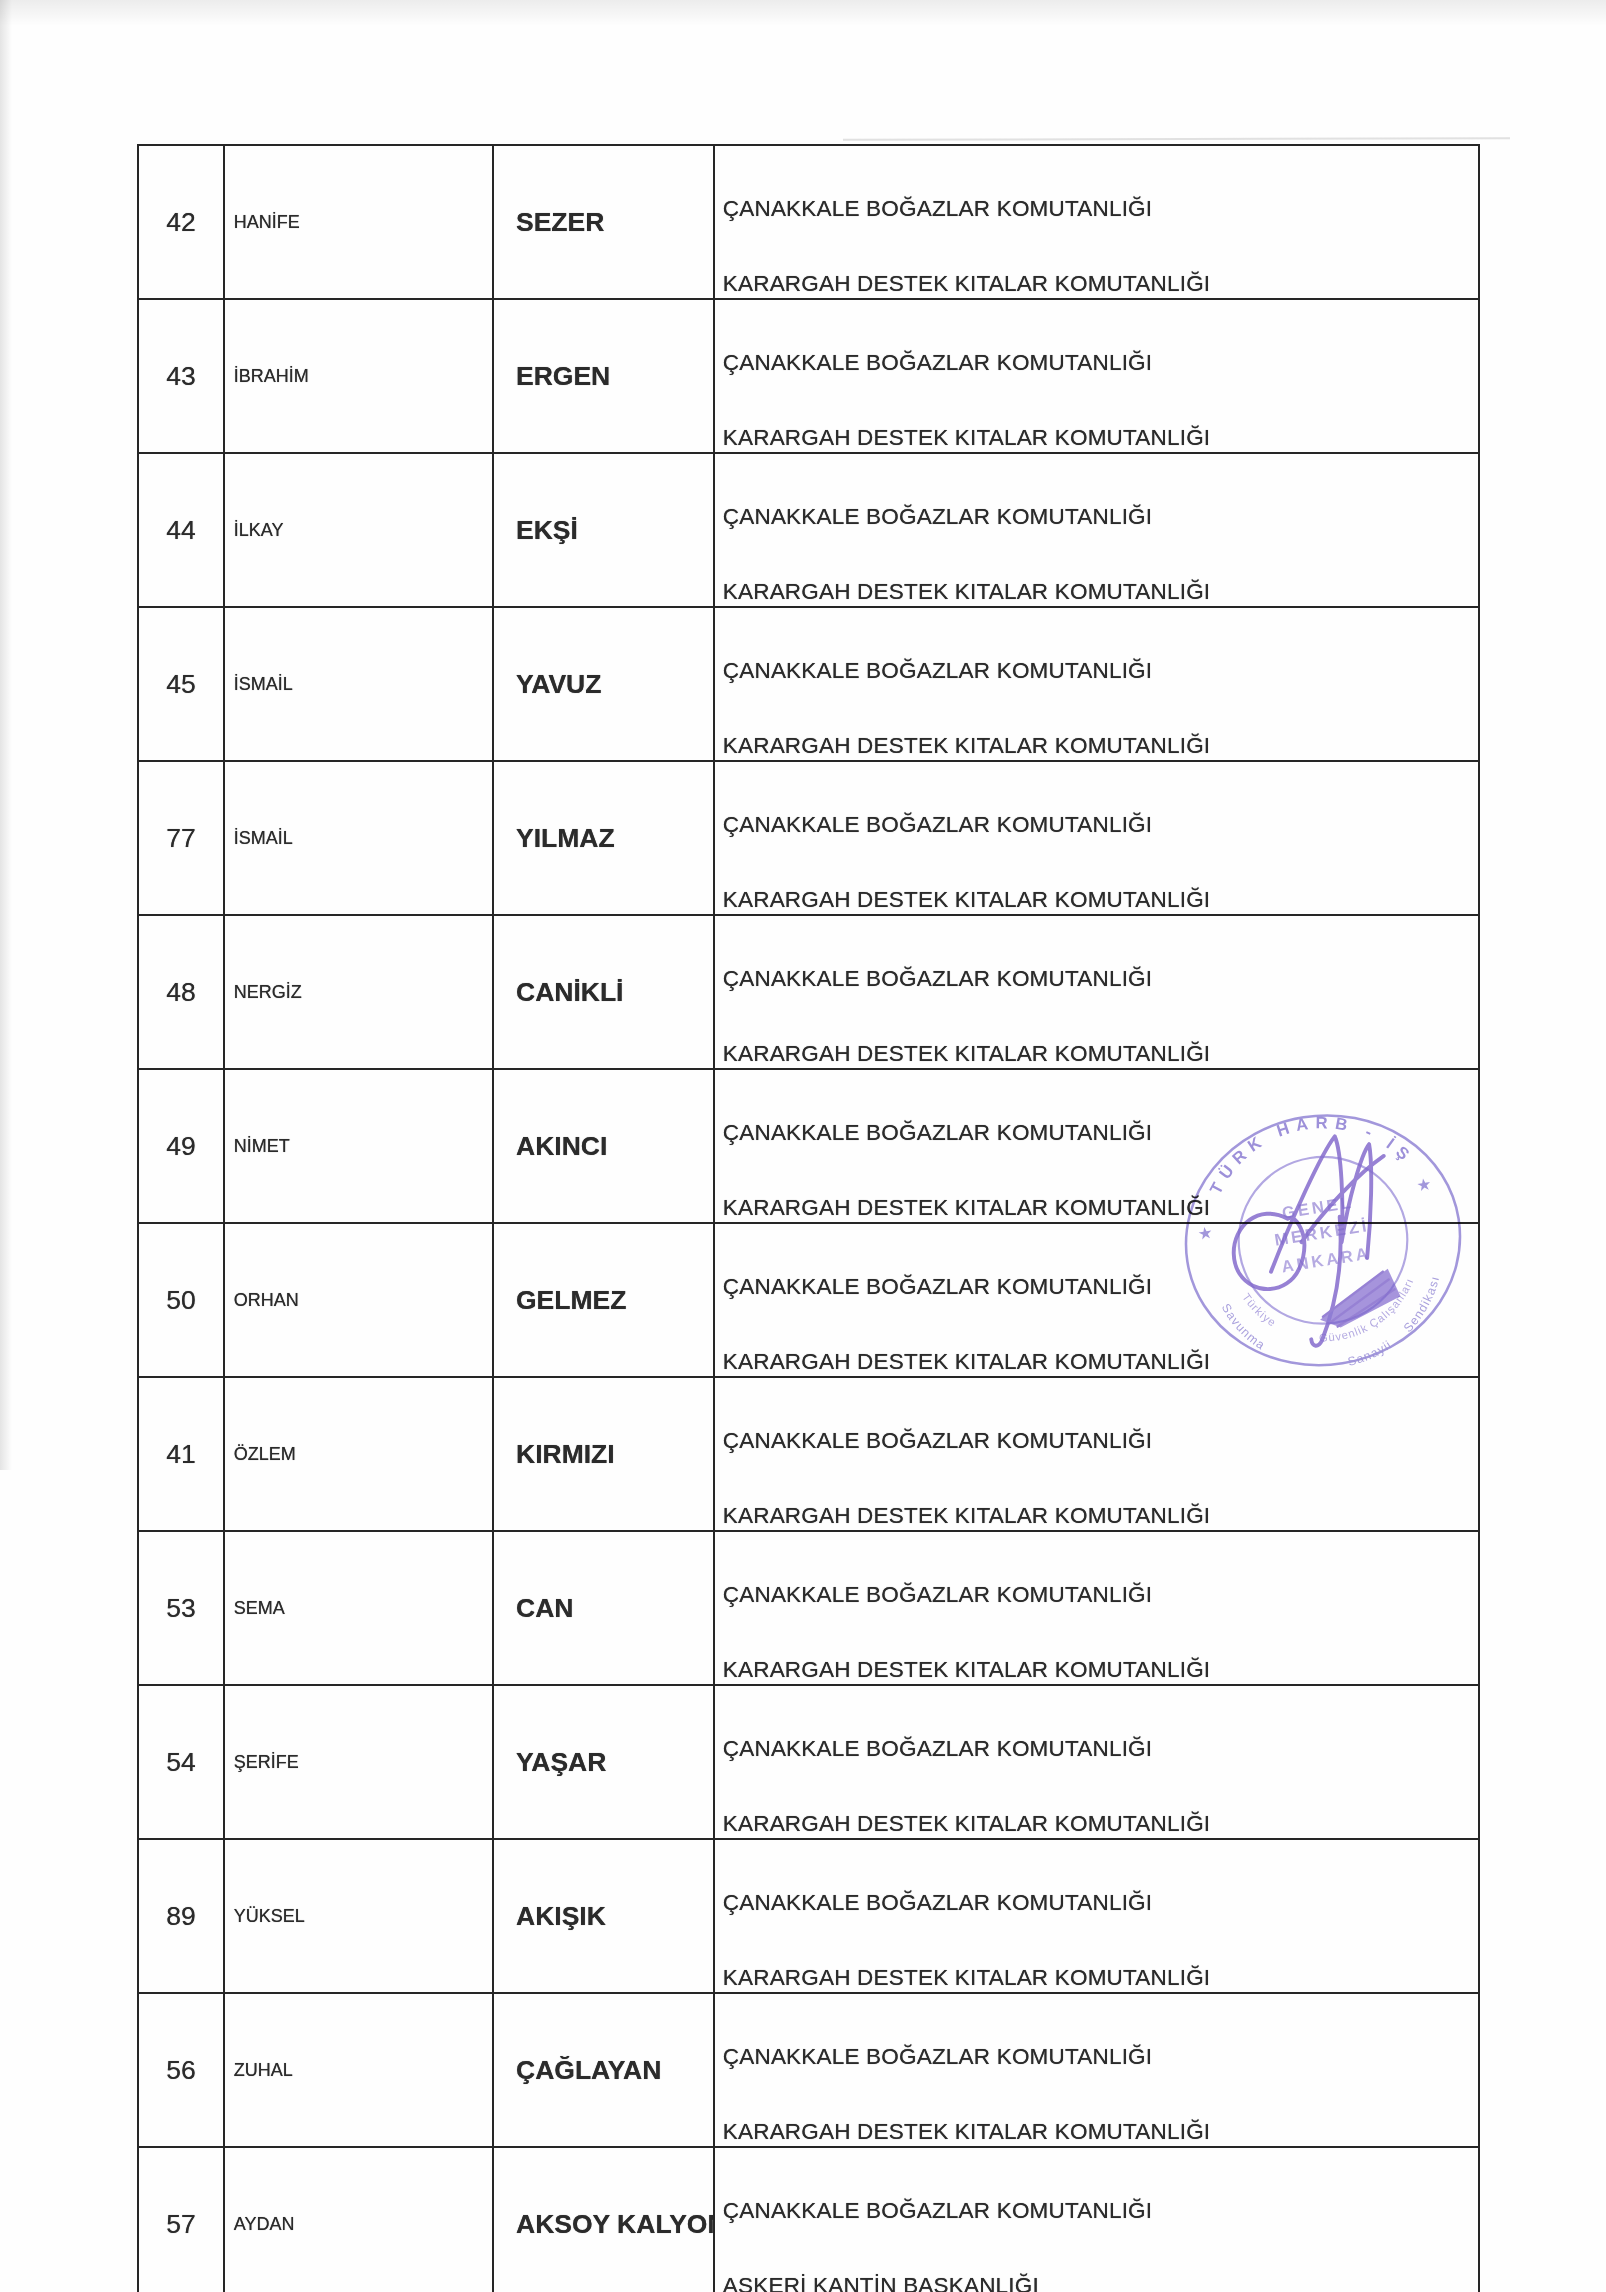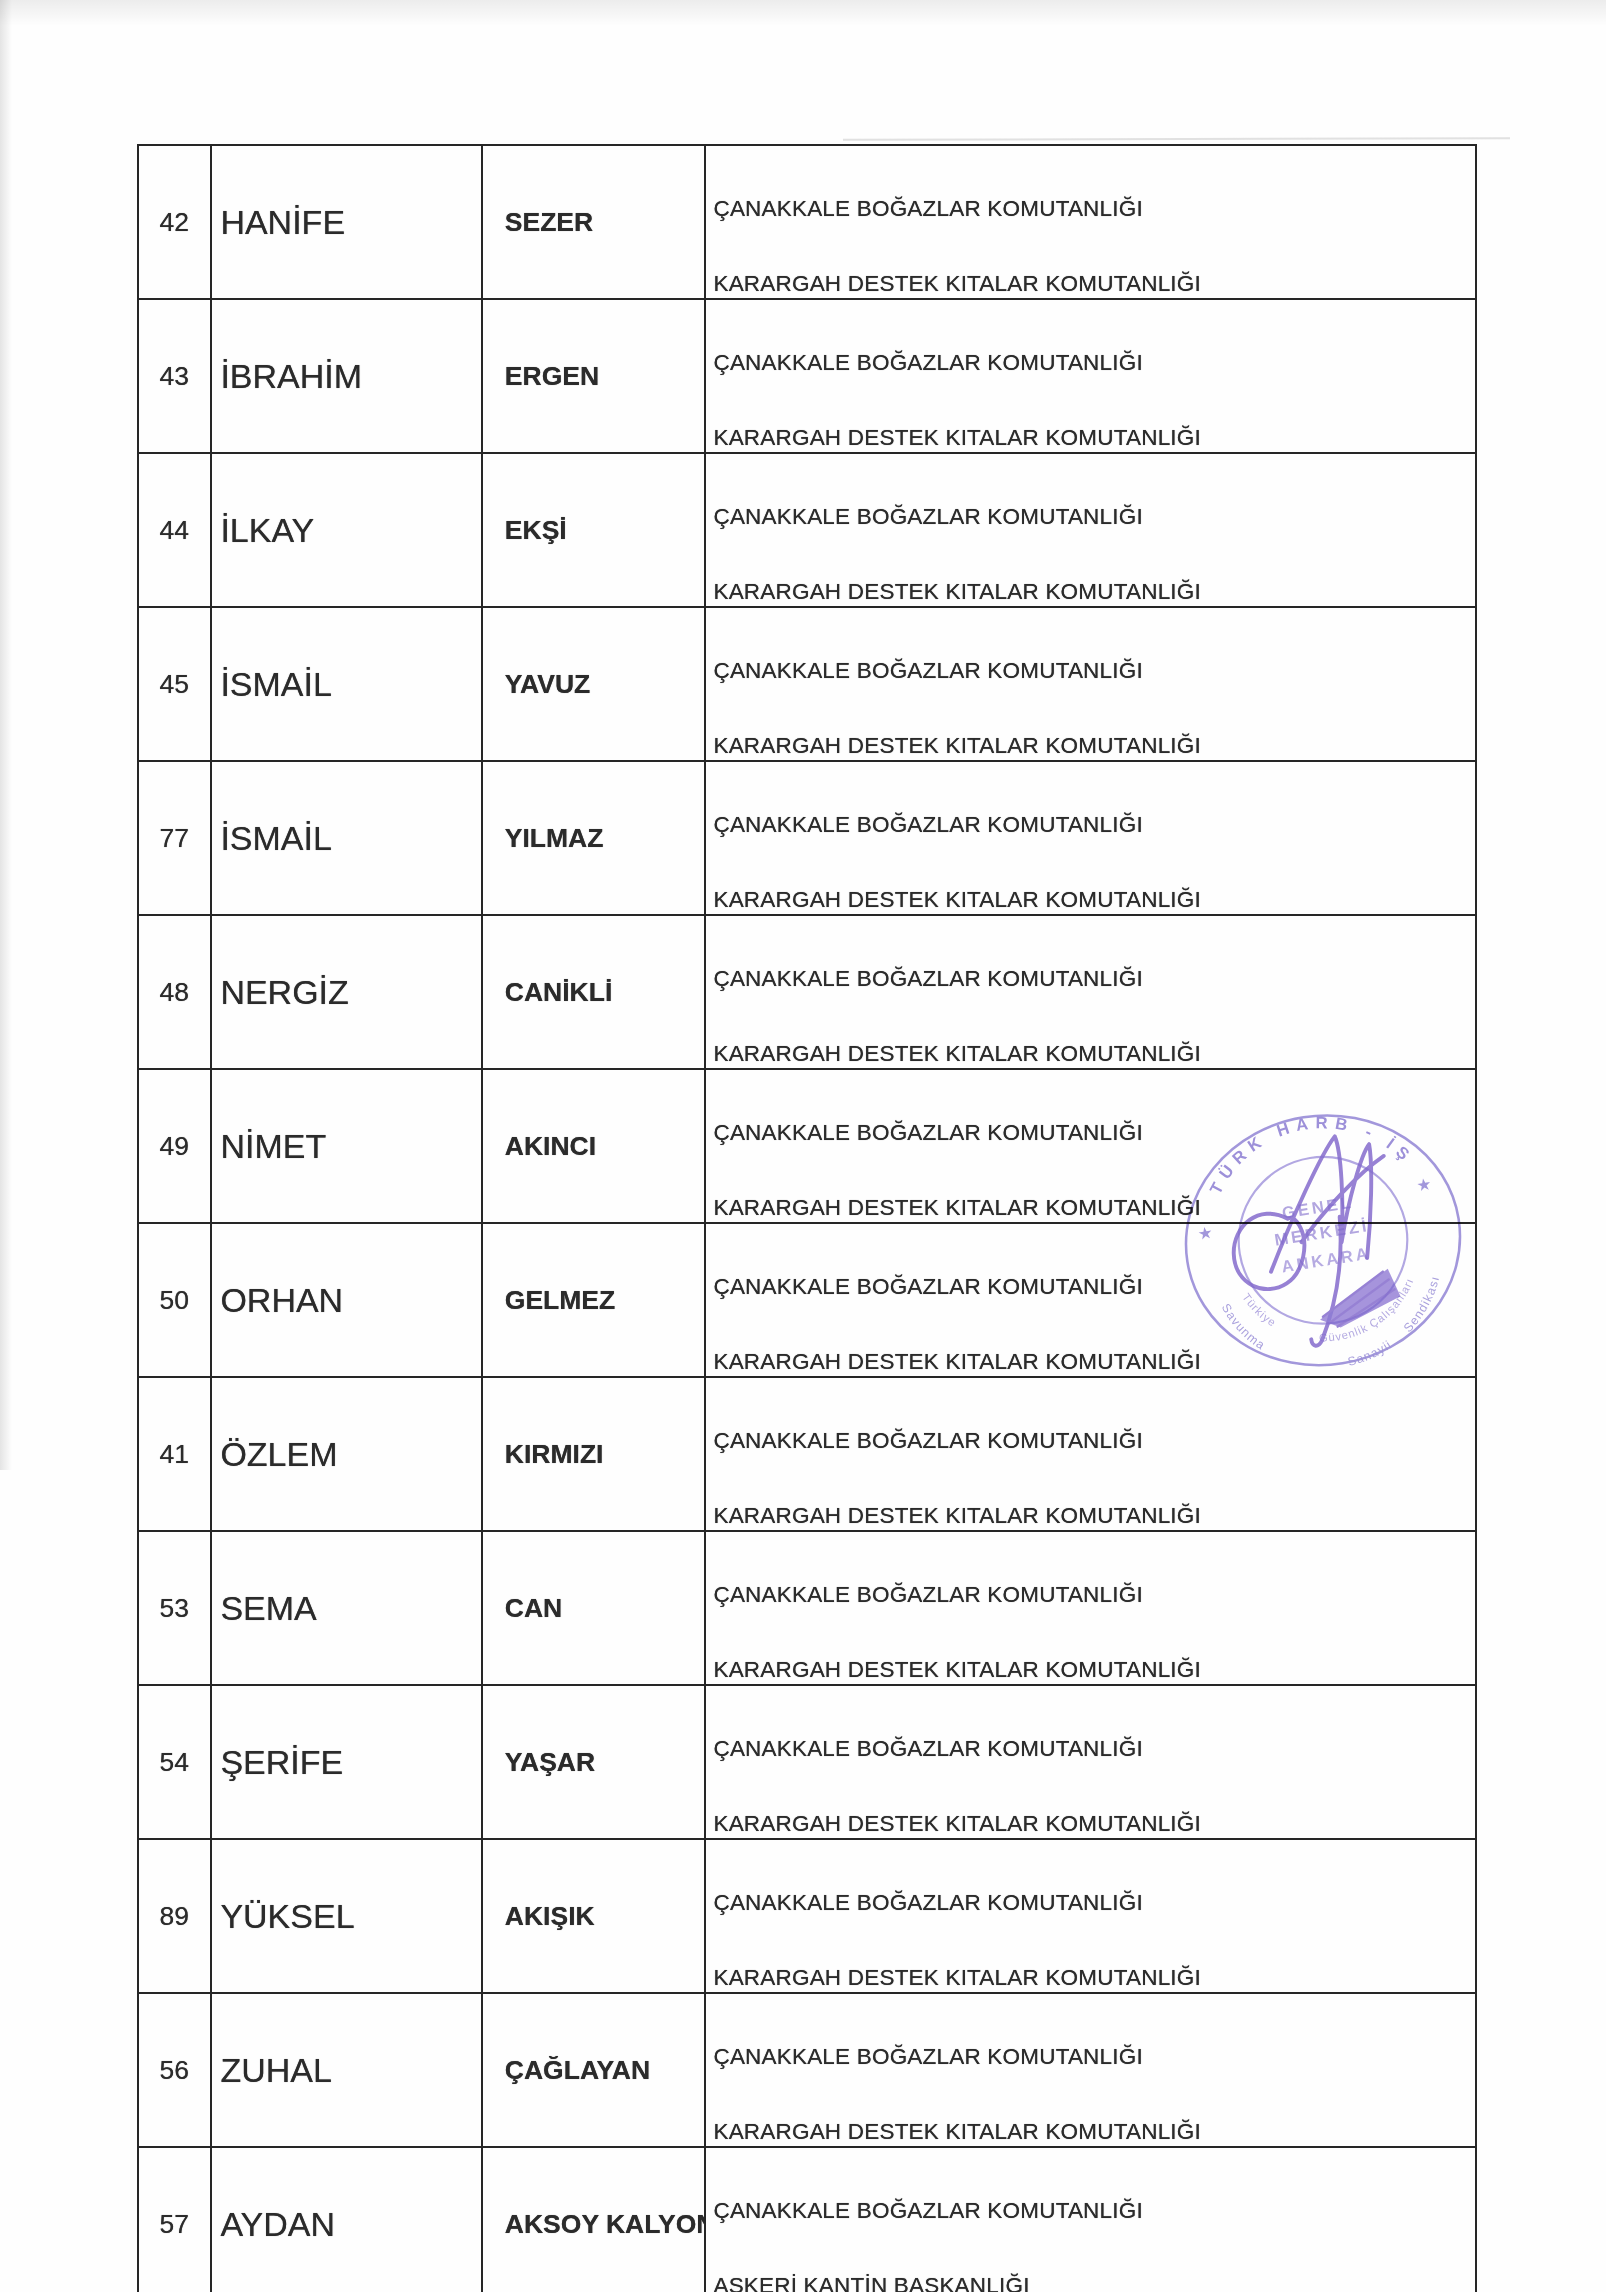--- a/index.html
+++ b/index.html
@@ -36,22 +36,22 @@
   table.roster tr { height:65px; }
   table.roster td {
     border-left:2px solid #262626;
     border-right:2px solid #262626;
     border-top:2.9px solid #262626;
     border-bottom:2.9px solid #262626;
     vertical-align:middle;
     text-shadow:0 0 0.7px rgba(45,45,45,.85);
     white-space:nowrap; overflow:hidden;
   }
-  td.c-no   { width:72px;  text-align:center; font-size:26.5px; }
-  td.c-fn   { width:269px; padding-left:8.8px;  font-size:34px; }
+  td.c-no   { width:86px;  text-align:center; font-size:26.5px; }
+  td.c-fn   { width:269px; padding-left:8.8px;  font-size:18px; }
   td.c-ln   { width:221px; padding-left:22px;  font-size:26.5px;font-weight:bold; }
   td.c-unit { width:765px; padding:2px 0 0 7.8px; vertical-align:top; }
   td.c-unit .u1, td.c-unit .u2 {
     font-size:22.5px; line-height:29px; letter-spacing:0.2px;margin-top:46px;
   }
 
   
   svg.stamp {
     position:absolute; left:1171px; top:1103px;
     width:304px; height:304px;

